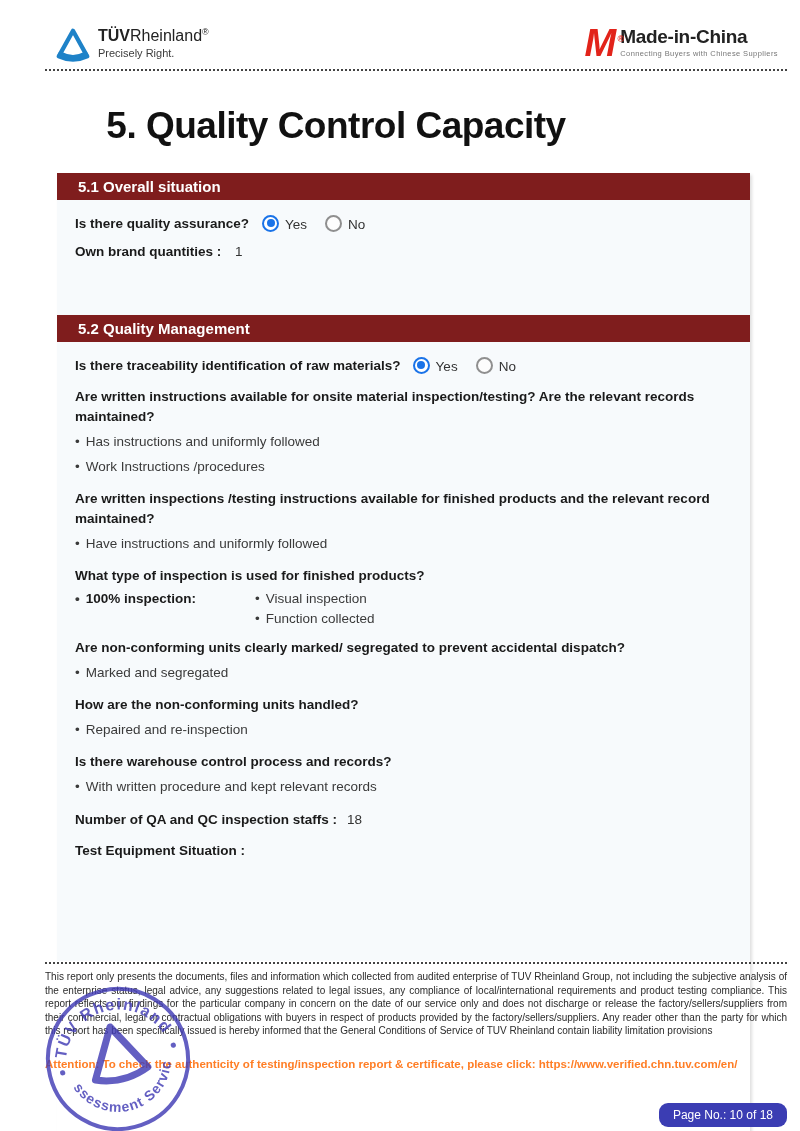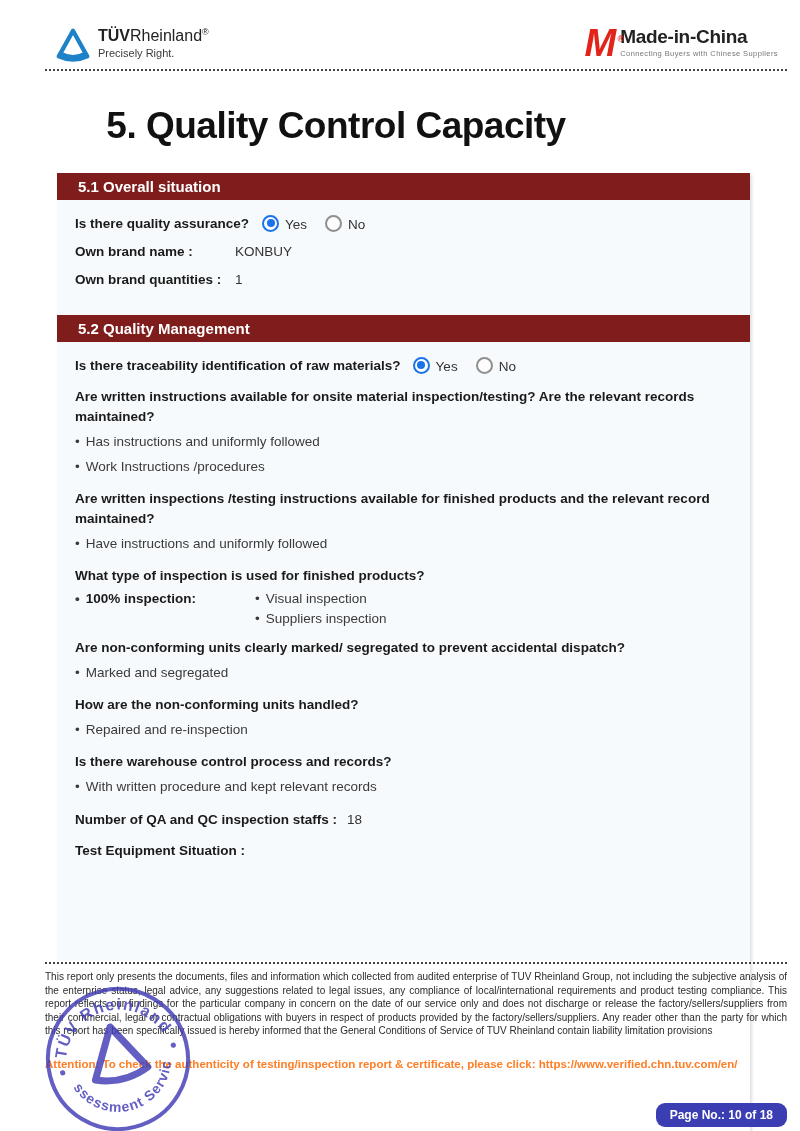--- a/index.html
+++ b/index.html
@@ -65,21 +65,21 @@
   
   .disclaimer{position:absolute;left:45px;top:970px;width:742px;font-size:10px;
               line-height:13.6px;color:#2b2b2b;text-align:justify;}
   .attention{position:absolute;left:45px;top:1058px;width:742px;font-size:11.5px;
              font-weight:700;color:#ff7e26;}
   .attention a{color:#ff7e26;text-decoration:none;}
 
   .stamp{position:absolute;left:30px;top:984px;width:176px;height:150px;opacity:0.82;}
 
   .page-badge{position:absolute;right:13px;top:1103px;background:#3b3db3;color:#fff;
-              font-size:12px;font-weight:700;padding:5px 14px;border-radius:9px;}
+              font-size:12px;font-weight:400;padding:5px 14px;border-radius:9px;}
 </style>
 </head>
 <body>
 
 <div class="page">
 
   <div class="tuv-logo">
     <svg class="tuv-tri" viewBox="0 0 40 38">
       <path d="M20 4 L35 31 Q20 38 5 31 Z" fill="none" stroke="#1e82c8" stroke-width="4.5" stroke-linejoin="round"></path>
       <path d="M7 29 Q 20 36 33 29" fill="none" stroke="#1e82c8" stroke-width="6" stroke-linecap="round"></path>
@@ -108,24 +108,20 @@
       <div class="row">
         <span class="kv lbl" style="width:175px;font-weight:700;font-size:13.5px;margin-top:0;">Is there quality assurance?</span>
         <span class="radio-group">
           <span class="radio sel"></span>
           <span class="radio-lbl">Yes</span>
           <span class="radio unsel"></span>
           <span class="radio-lbl">No</span>
         </span>
       </div>
       <div class="row kv">
-        <span class="lbl">Own brand name :</span>
-        <span class="val">KONBUY</span>
-      </div>
-      <div class="row kv">
         <span class="lbl">Own brand quantities :</span>
         <span class="val">1</span>
       </div>
     </div>
   </div>
 
   <div class="section sec2">
     <div class="sec-bar">5.2 Quality Management</div>
     <div class="sec-body">
 
@@ -164,21 +160,21 @@
           </span>
         <span class="insp-item">
             <span class="bullet">•</span>
             <span>Visual inspection</span>
           </span>
       </div>
       <div class="insp-row">
         <span class="insp-label"></span>
         <span class="insp-item">
             <span class="bullet">•</span>
-            <span>Suppliers inspection</span>
+            <span>Function collected</span>
           </span>
       </div>
 
       <div class="q">Are non-conforming units clearly marked/ segregated to prevent accidental dispatch?</div>
       <div class="ans">
           <span class="bullet">•</span>
           <span>Marked and segregated</span>
         </div>
 
       <div class="q">How are the non-conforming units handled?</div>

